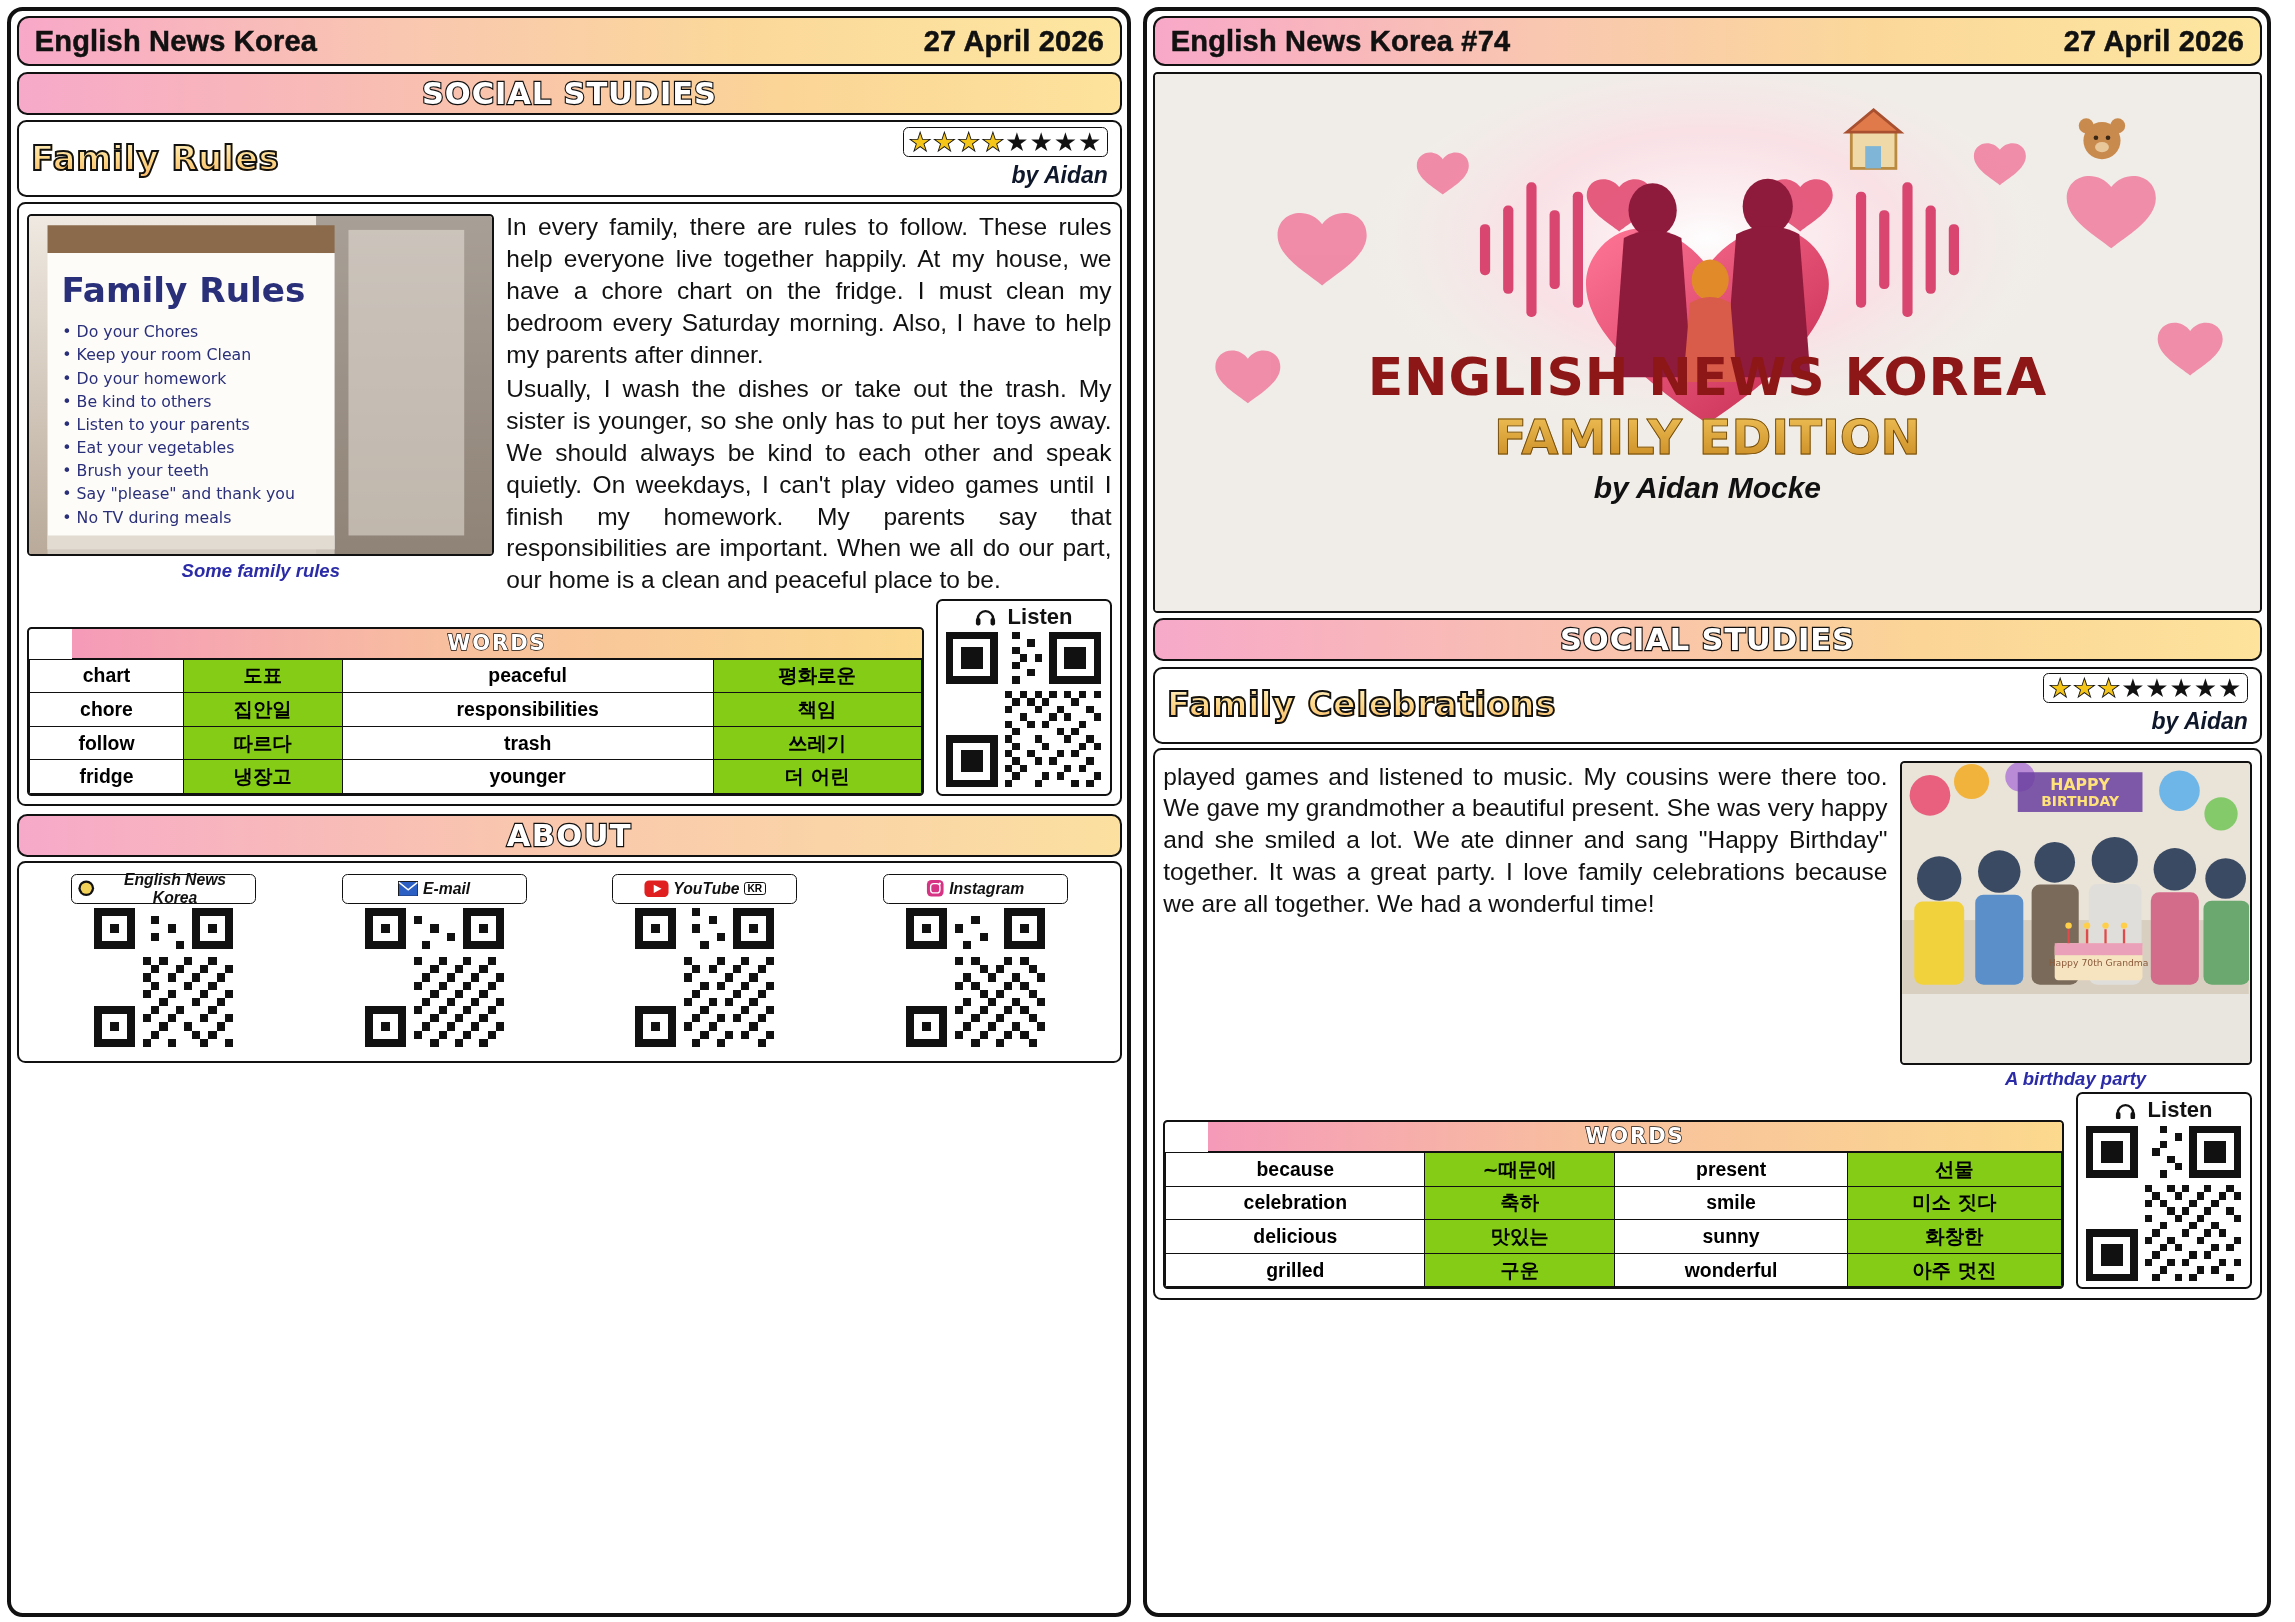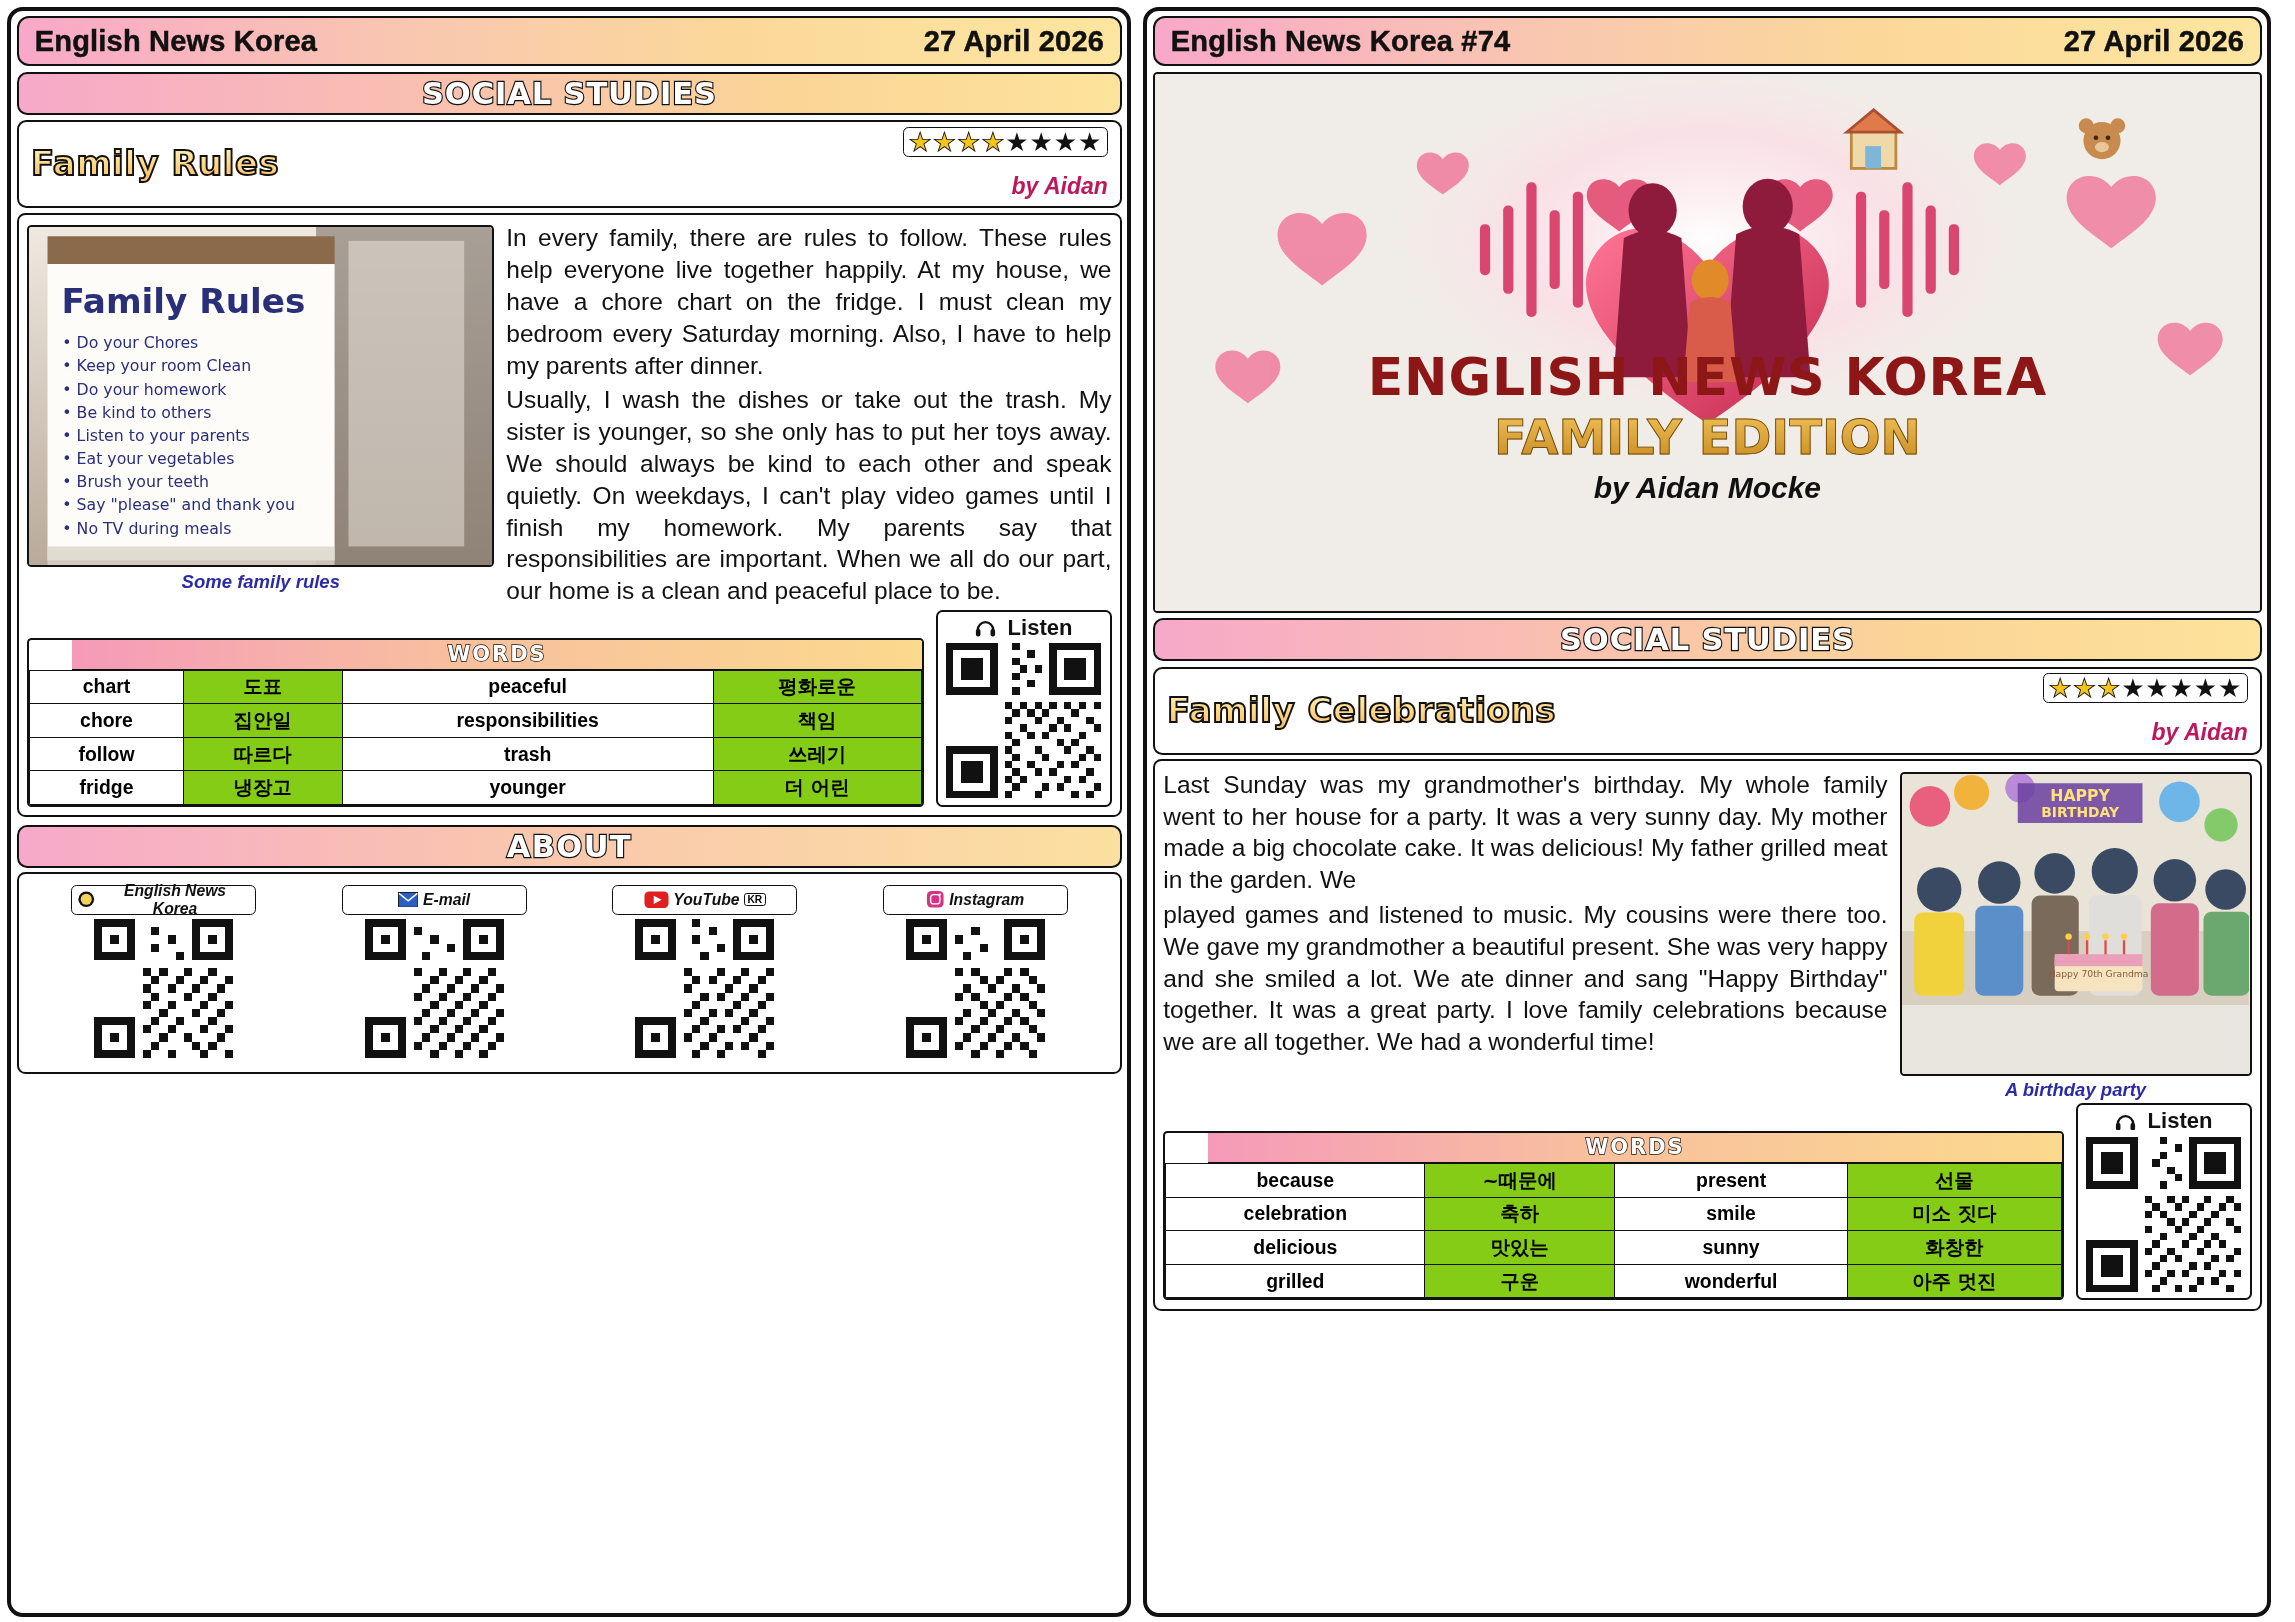--- a/index.html
+++ b/index.html
@@ -85,21 +85,21 @@
     border-radius: 5.6px;
     background:#fff;
     padding: 0.9px 4.6px;
     font-size: 26px;
     line-height: 1;
     letter-spacing: 0.9px;
     display:inline-block;
   }
   .star-on { color:#f5c518; -webkit-text-stroke: 0.9px #111; }
   .star-off { color:#111; }
-  .byline { font-size: 23px; font-weight:800; color:#be185d; margin-top: 16px; font-style: italic; }
+  .byline { font-size: 23px; font-weight:800; color:#0f172a; margin-top: 5px; font-style: italic; }
 
   
   .article-box {
     margin: 4.6px 5.6px 0 5.6px;
     border: 2.3px solid #111;
     border-radius: 8.3px;
     padding: 7.4px 8.3px 8.3px 8.3px;
     background:#fff;
     position: relative;
   }
@@ -879,21 +879,20 @@
                   <circle cx="400" cy="352" r="7"></circle>
                 <circle cx="440" cy="352" r="7"></circle>
                   <circle cx="480" cy="352" r="7"></circle>
               </g>
             </g>
           </svg>
         </div>
         <div class="caption">A birthday party</div>
       </div>
 
-      <div class="body-text">Last Sunday was my grandmother's birthday. My whole family went to her house for a party. It was a very sunny day. My mother made a big chocolate cake. It was delicious! My father grilled meat in the garden. We</div>
       <div class="body-text" style="margin-top:2.8px;">played games and listened to music. My cousins were there too. We gave my grandmother a beautiful present. She was very happy and she smiled a lot. We ate dinner and sang "Happy Birthday" together. It was a great party. I love family celebrations because we are all together. We had a wonderful time!</div>
 
       <div style="display:flex; align-items:flex-end; gap:12px; margin-top:4.6px; clear:both;">
         <div style="flex:1;">
           <div class="words">
             <div class="words-head">WORDS</div>
             <table class="wtable">
               <tbody>
                 <tr>
                   <td class="en">because</td>

